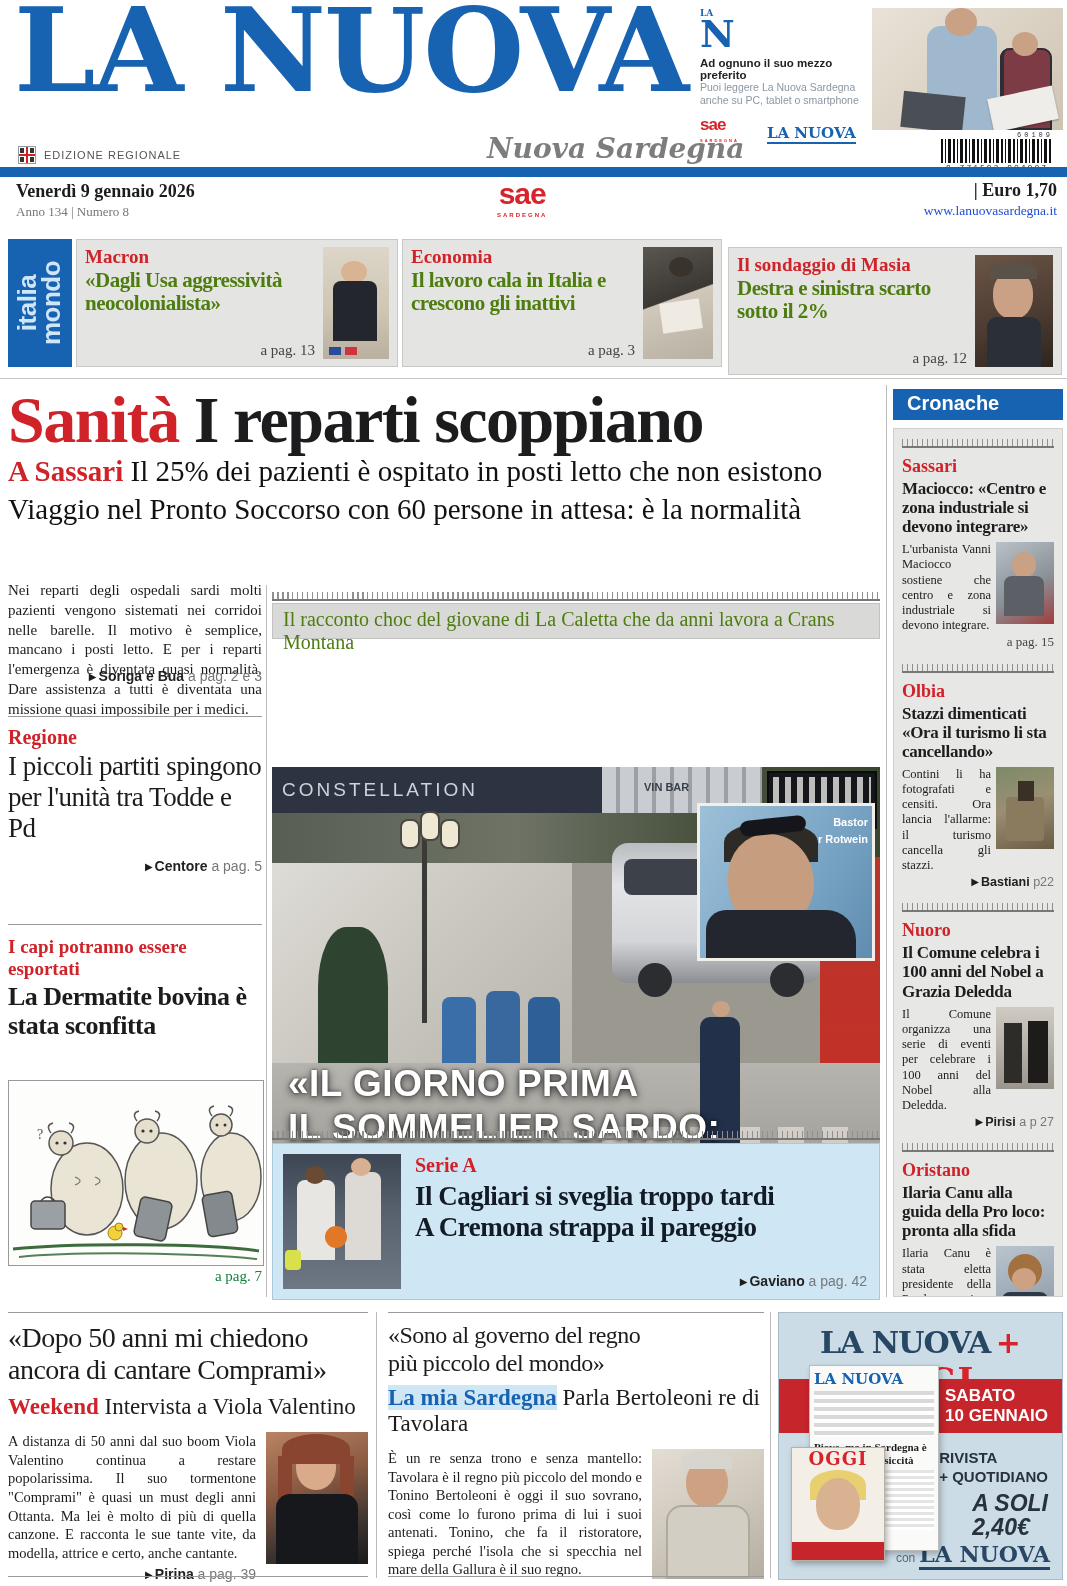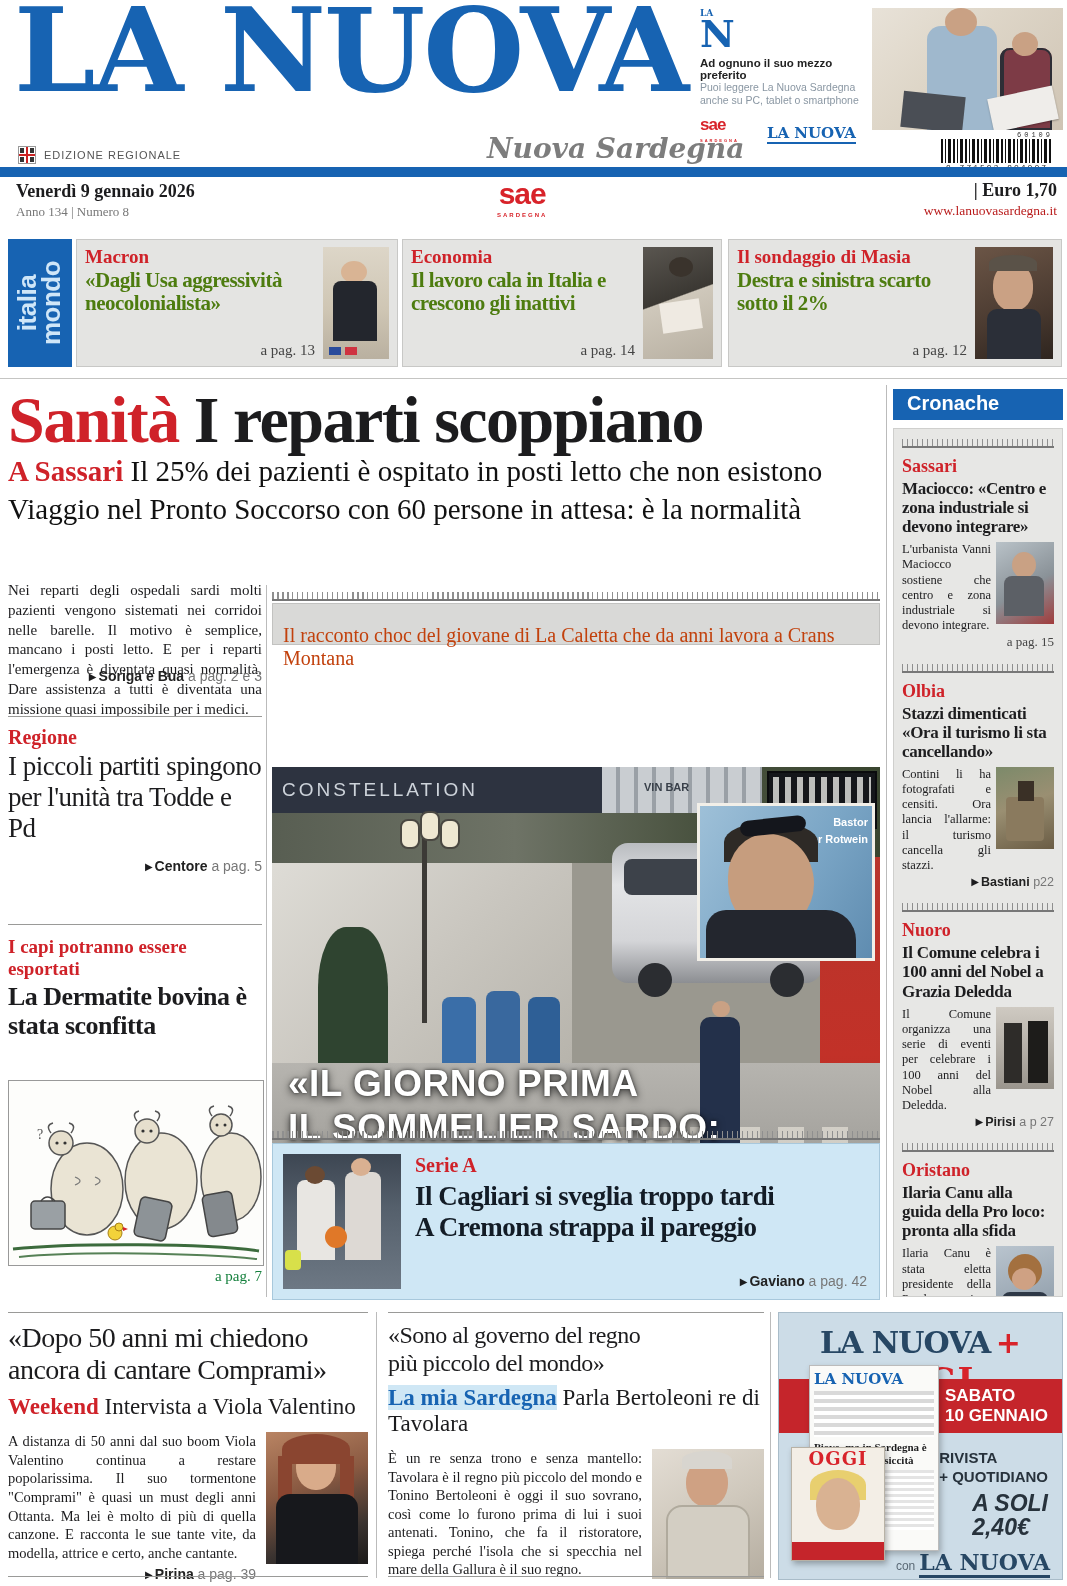--- a/index.html
+++ b/index.html
@@ -29,21 +29,21 @@
   .flag:after{content:"";position:absolute;top:6.5px;left:0;height:2px;width:100%;background:#c22;}
   .flag .dot{position:absolute;width:4px;height:5px;background:#333;}
   .edition-label{font-family:"Liberation Sans",sans-serif;font-size:11px;letter-spacing:1px;color:#555;}
   .blue-rule{left:0;top:167px;width:1067px;height:10px;background:#1763b2;}
   .date{left:16px;top:181px;font-size:18px;font-weight:bold;}
   .issue{left:16px;top:204px;font-size:13px;color:#777;}
   .sae{color:#d8232a;font-weight:bold;font-family:"Liberation Sans",sans-serif;line-height:.8;}
   .sae .big{font-size:30px;letter-spacing:-1px;}
   .sae .sub{font-size:6px;letter-spacing:2px;color:#d8232a;}
   .price{right:10px;top:180px;font-size:18px;font-weight:bold;text-align:right;}
-  .site{right:10px;top:203px;font-size:13.5px;color:#b91c1c;text-align:right;}
+  .site{right:10px;top:203px;font-size:13.5px;color:#1d4ed8;text-align:right;}
 
   
   .ad-box{left:700px;top:8px;width:168px;height:125px;}
   .adn-la{font-size:9px;color:#1763b2;font-weight:bold;font-family:"DejaVu Serif",serif;}
   .adn-n{font-size:38px;color:#1763b2;font-weight:bold;font-family:"DejaVu Serif",serif;line-height:.85;}
   .ad-title{font-family:"Liberation Sans",sans-serif;font-size:11.5px;font-weight:bold;color:#222;margin-top:7px;}
   .ad-line{font-family:"Liberation Sans",sans-serif;font-size:10.5px;color:#8a97a3;line-height:1.25;}
   .ad-brandrow{display:flex;align-items:flex-end;gap:28px;margin-top:10px;}
   .ad-sae .big{font-size:17px;}
   .ad-sae .sub{font-size:4px;}
@@ -84,21 +84,21 @@
   
   .left-sec h3{margin:2px 0 0;font-weight:normal;}
   .regione-hl{font-size:27px;line-height:1.15;letter-spacing:-.5px;}
   .derma-hl{font-size:26px;line-height:1.12;letter-spacing:-.5px;font-weight:bold !important;}
   .redbar{background:#d8232a;color:#fff;font-weight:bold;font-size:20px;text-align:right;
           padding:2px 8px;box-sizing:border-box;}
   .cartoon{background:#fdfdfb;border:1px solid #999;}
 
   
   .caption-bar{left:272px;top:603px;width:608px;height:36px;background:#d9d9d7;border:1px solid #c2c2c0;
-      box-sizing:border-box;font-size:20px;padding:20px 10px;color:#c2410c;}
+      box-sizing:border-box;font-size:20px;padding:4px 10px;color:#4d7c0f;}
   .main-photo{left:272px;top:645px;width:608px;height:462px;background:#9a988f;}
   .overlay-hl{position:absolute;left:16px;top:295px;font-family:"Liberation Sans",sans-serif;
       font-weight:bold;font-size:37px;line-height:1.18;color:#fff;letter-spacing:.5px;
       text-shadow:0 2px 8px rgba(0,0,0,.75),0 0 3px rgba(0,0,0,.6);}
   .photo-byline{position:absolute;right:10px;bottom:8px;font-family:"Liberation Sans",sans-serif;
       font-size:15px;font-weight:bold;color:#fff;text-shadow:0 1px 3px rgba(0,0,0,.8);}
   .photo-byline .dd{color:#d8232a;margin-right:4px;}
   .inset{position:absolute;right:5px;top:36px;width:172px;height:152px;border:3px solid #f2efe8;
      background:linear-gradient(120deg,#9ec0d8 0%,#7ba6c6 55%,#5f8cb0 100%);overflow:hidden;}
   .inset .sign-txt{position:absolute;right:4px;top:8px;font-family:"Liberation Sans",sans-serif;
@@ -158,21 +158,21 @@
   .cover-oggi{position:absolute;left:0px;top:82px;width:92px;height:112px;background:#f3eee6;border:1px solid #b8b2a6;
       box-shadow:2px 3px 6px rgba(0,0,0,.3);overflow:hidden;}
   .cover-oggi .cb{font-family:"DejaVu Serif",serif;font-weight:bold;color:#d8232a;font-size:18px;text-align:center;letter-spacing:1px;}
   .cover-oggi .face{position:absolute;left:24px;top:30px;width:44px;height:52px;background:#d9b292;border-radius:50% 50% 46% 46%;}
   .cover-oggi .hair2{position:absolute;left:18px;top:22px;width:56px;height:30px;background:#e8cf6f;border-radius:50% 50% 0 0;}
   .cover-oggi .strip{position:absolute;left:0;bottom:0;width:100%;height:18px;background:#c5252b;}
   .promo .offer{position:absolute;right:14px;top:136px;font-family:"Liberation Sans",sans-serif;
       font-weight:bold;color:#27323c;font-size:15px;line-height:1.25;}
   .promo .soli{position:absolute;right:14px;top:178px;font-family:"Liberation Sans",sans-serif;
       font-weight:bold;font-style:italic;color:#27323c;font-size:23px;line-height:1.05;}
-  .promo .foot{position:absolute;right:12px;bottom:4px;color:#274764;}
+  .promo .foot{position:absolute;right:12px;bottom:12px;color:#274764;}
   .promo .foot .con{font-family:"Liberation Sans",sans-serif;font-size:12px;color:#5b6a76;margin-right:4px;}
   .promo .foot .fb{font-family:"DejaVu Serif",serif;font-weight:bold;font-size:22px;border-bottom:3px solid #274764;}
 
   
   .fig{position:absolute;}
 </style>
 </head>
 <body>
 
 <div class="page">
@@ -243,29 +243,29 @@
       <span class="fig" style="left:10px;top:34px;width:44px;height:60px;background:#23262d;border-radius:8px 8px 0 0;"></span>
       <span class="fig" style="left:6px;bottom:4px;width:12px;height:8px;background:#2a4b9b;"></span>
       <span class="fig" style="left:22px;bottom:4px;width:12px;height:8px;background:#cf3340;"></span>
     </div>
   </div>
 
   <div class="abs card" style="left:402px;width:320px;">
     <div class="txt">
       <div class="kicker">Economia</div>
       <h3>Il lavoro cala in Italia e crescono gli inattivi</h3>
-      <div class="pg-ref">a pag. 14</div>
+      <div class="pg-ref">a pag. 3</div>
     </div>
     <div class="photo" style="width:70px;height:112px;background:linear-gradient(160deg,#5a5650 0%,#3b3833 45%,#cfc8bb 46%,#b8b0a2 100%);">
       <span class="fig" style="left:26px;top:10px;width:24px;height:20px;border-radius:50%;background:#3a332c;"></span>
       <span class="fig" style="left:18px;top:54px;width:40px;height:30px;background:#efeae2;transform:rotate(-8deg);"></span>
     </div>
   </div>
 
-  <div class="abs card" style="left:728px;width:334px;">
+  <div class="abs card" style="left:728px;width:334px;margin-top:8px;">
     <div class="txt">
       <div class="kicker">Il sondaggio di Masia</div>
       <h3>Destra e sinistra scarto sotto il 2%</h3>
       <div class="pg-ref">a pag. 12</div>
     </div>
     <div class="photo" style="width:78px;height:112px;background:linear-gradient(160deg,#6b5546 0%,#4a3a30 60%,#2e251f 100%);">
       <span class="fig" style="left:18px;top:16px;width:40px;height:48px;border-radius:46%;background:#caa184;"></span>
       <span class="fig" style="left:14px;top:8px;width:48px;height:16px;border-radius:50% 50% 0 0;background:#5a5248;"></span>
       <span class="fig" style="left:12px;top:62px;width:54px;height:50px;background:#2b2f38;border-radius:10px 10px 0 0;"></span>
     </div>

